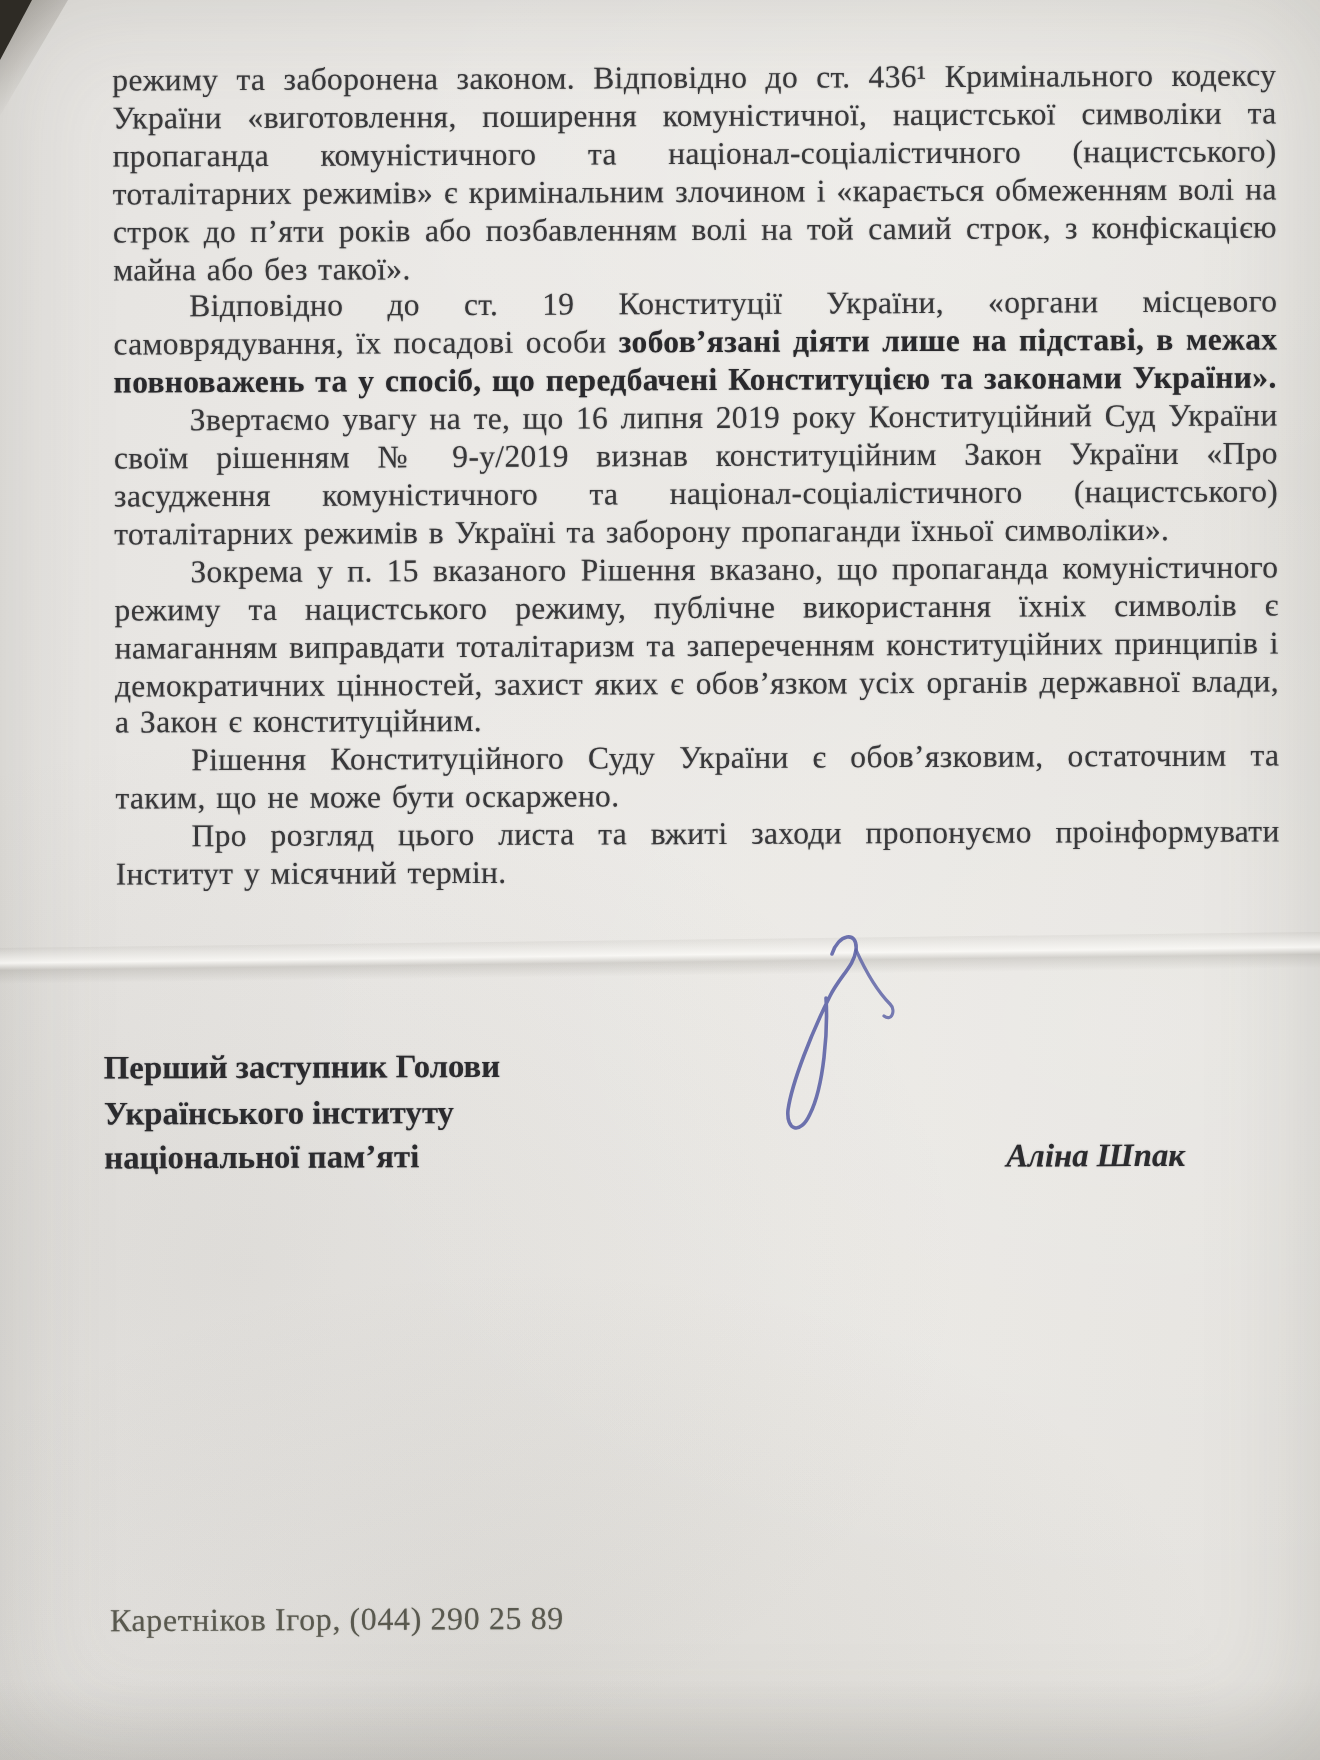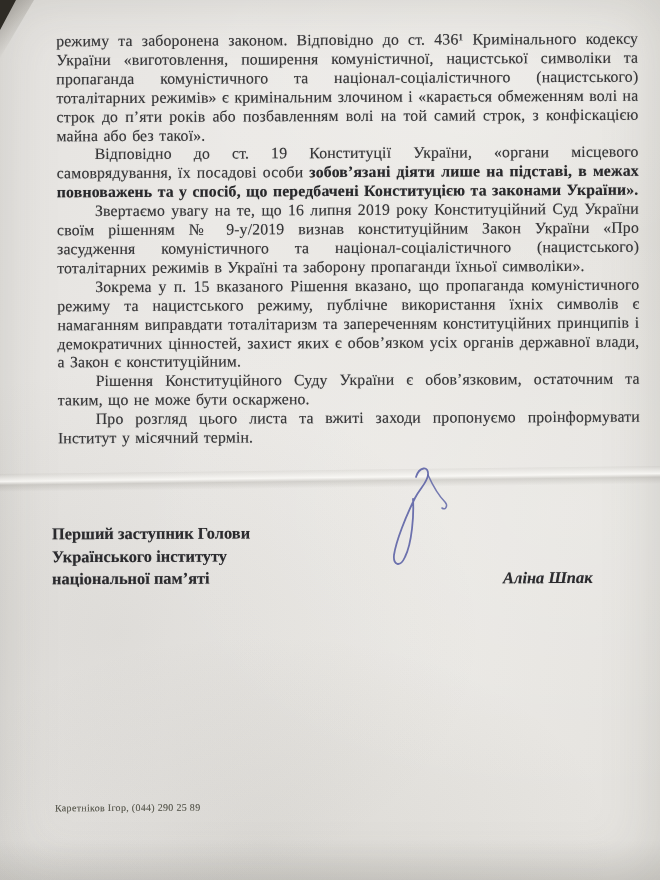--- a/index.html
+++ b/index.html
@@ -77,21 +77,21 @@
     transform: rotate(-0.25deg);
     font-size: 16.4px; line-height: 22.5px;
     color: #2b2b2e;
     text-shadow: 0 0 0.7px rgba(50,50,55,0.5);
   }
   .signoff .name {
     position: absolute; left: 451px; top: 46px; white-space: nowrap; font-style: italic;
   }
   .footer {
     position: absolute; left: 55px; top: 802px;
-    font-size: 10px; letter-spacing: 0.3px;
+    font-size: 16px; letter-spacing: 0.3px;
     color: #59594f;
     transform: rotate(-0.3deg);
     text-shadow: 0 0 0.6px rgba(90,90,80,0.5);
   }
 </style>
 </head>
 <body>
 
 <div class="photo">
   <div class="paper">

